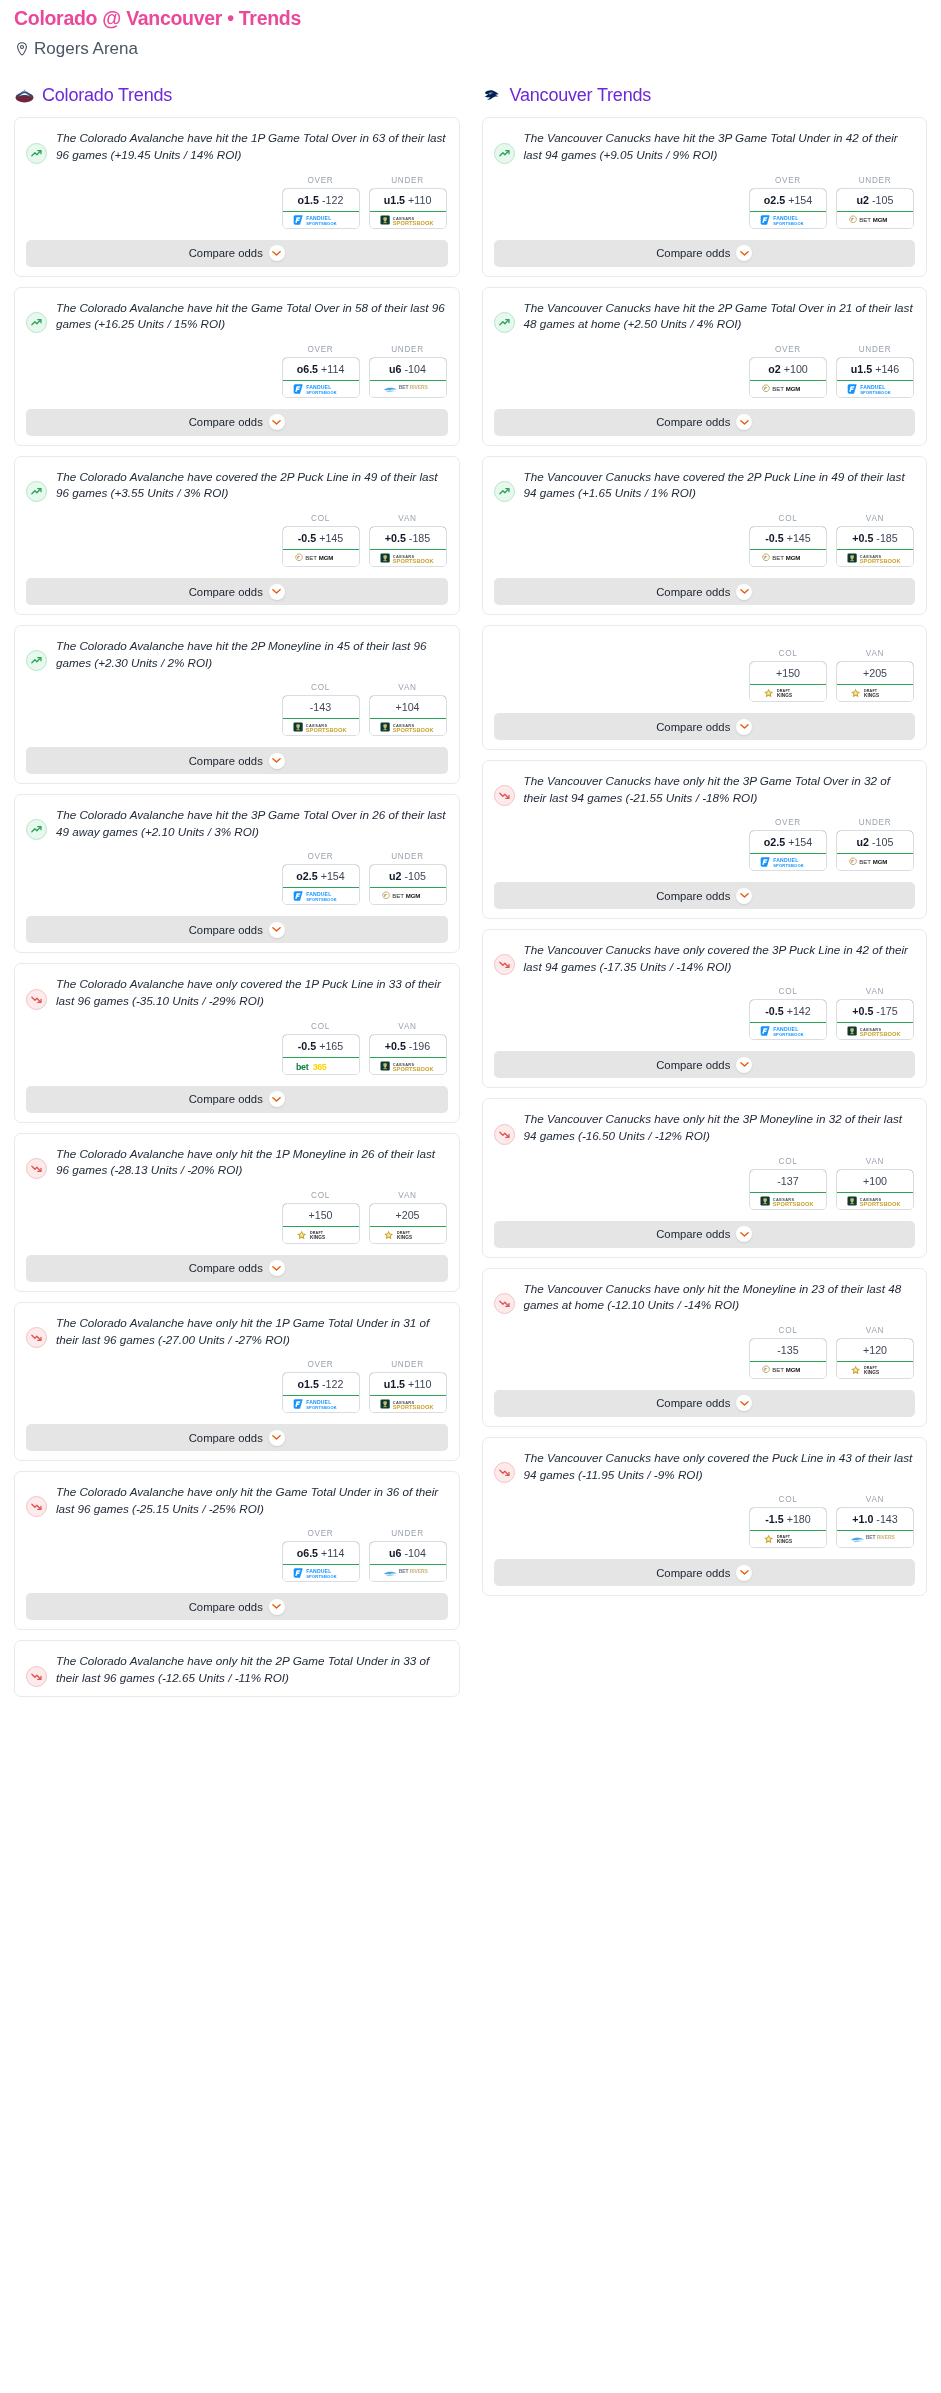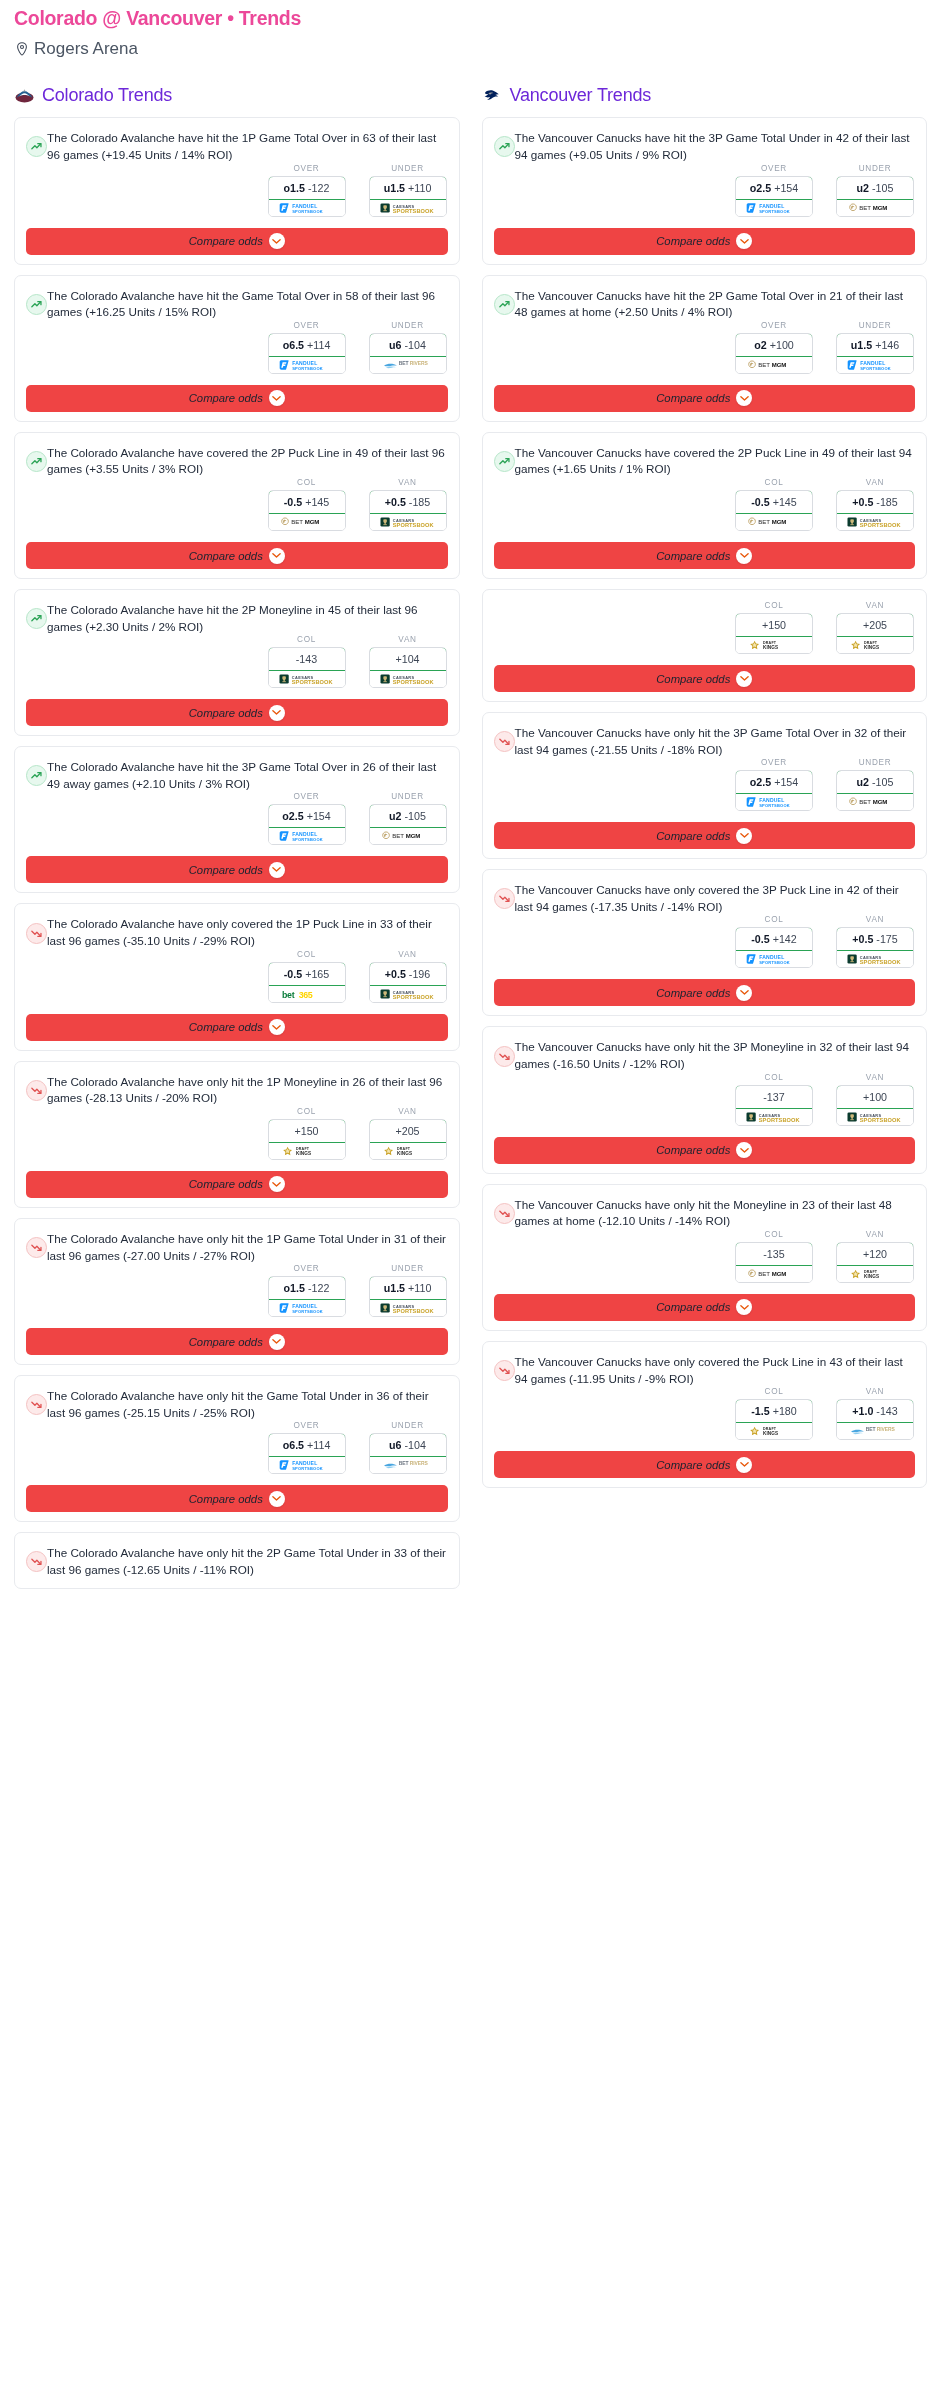--- a/index.html
+++ b/index.html
@@ -51,21 +51,21 @@
   .col-title { font-size: 18px; font-weight: 400; color: #6d28d9; letter-spacing: -0.2px; }
 
   
   .card {
     border: 1px solid #e8eaee;
     border-radius: 7px;
     background: #fff;
     padding: 11px 11px 9px 11px;
     margin-bottom: 10px;
   }
-  .card-top { display: flex; align-items: center; }
+  .card-top { display: flex; gap: 9px; align-items: flex-end; font-style: italic; }
   .trend-badge {
     width: 21px; height: 21px; flex: 0 0 21px;
     border-radius: 50%;
     display: flex; align-items: center; justify-content: center;
     margin-top: 1px;
   }
   .trend-badge.up { background: #e7f8ee; border: 1px solid #b6e6c9; }
   .trend-badge.down { background: #fdeaea; border: 1px solid #f4c2c2; }
   .trend-badge svg { display:block; }
   .trend-text {
@@ -73,21 +73,22 @@
     line-height: 1.42;
     color: #222b3a;
     flex: 1;
     padding-top: 1px;
   }
 
   
   .odds-row {
     display: flex;
     justify-content: flex-end;
-    gap: 23px;
+    gap: 9px;
+    margin-top: 12px;
     padding-right: 1px;
   }
   .odds-col { width: 78px; }
   .odds-label {
     font-size: 8.2px;
     letter-spacing: 0.7px;
     color: #9aa2ae;
     text-align: center;
     margin-bottom: 3px;
     text-transform: uppercase;
@@ -116,29 +117,28 @@
     display: flex;
     align-items: center;
     justify-content: center;
     background: #fff;
   }
   .book-slot svg { display:block; }
 
   
   .compare {
     margin-top: 11px;
-    background: #ef4444;
+    background: #e5e5e5;
     border-radius: 5px;
     height: 27px;
     display: flex;
     align-items: center;
     justify-content: center;
     gap: 6px;
     cursor: pointer;
-    font-style: italic;
   }
   .compare-label { font-size: 11.3px; color: #1b2330; }
   .chev-circle {
     width: 16px; height: 16px; border-radius: 50%;
     background: #fff;
     display: flex; align-items: center; justify-content: center;
     box-shadow: 0 1px 2px rgba(0,0,0,.10);
   }
   .chev-circle svg { display: block; }
 </style>

